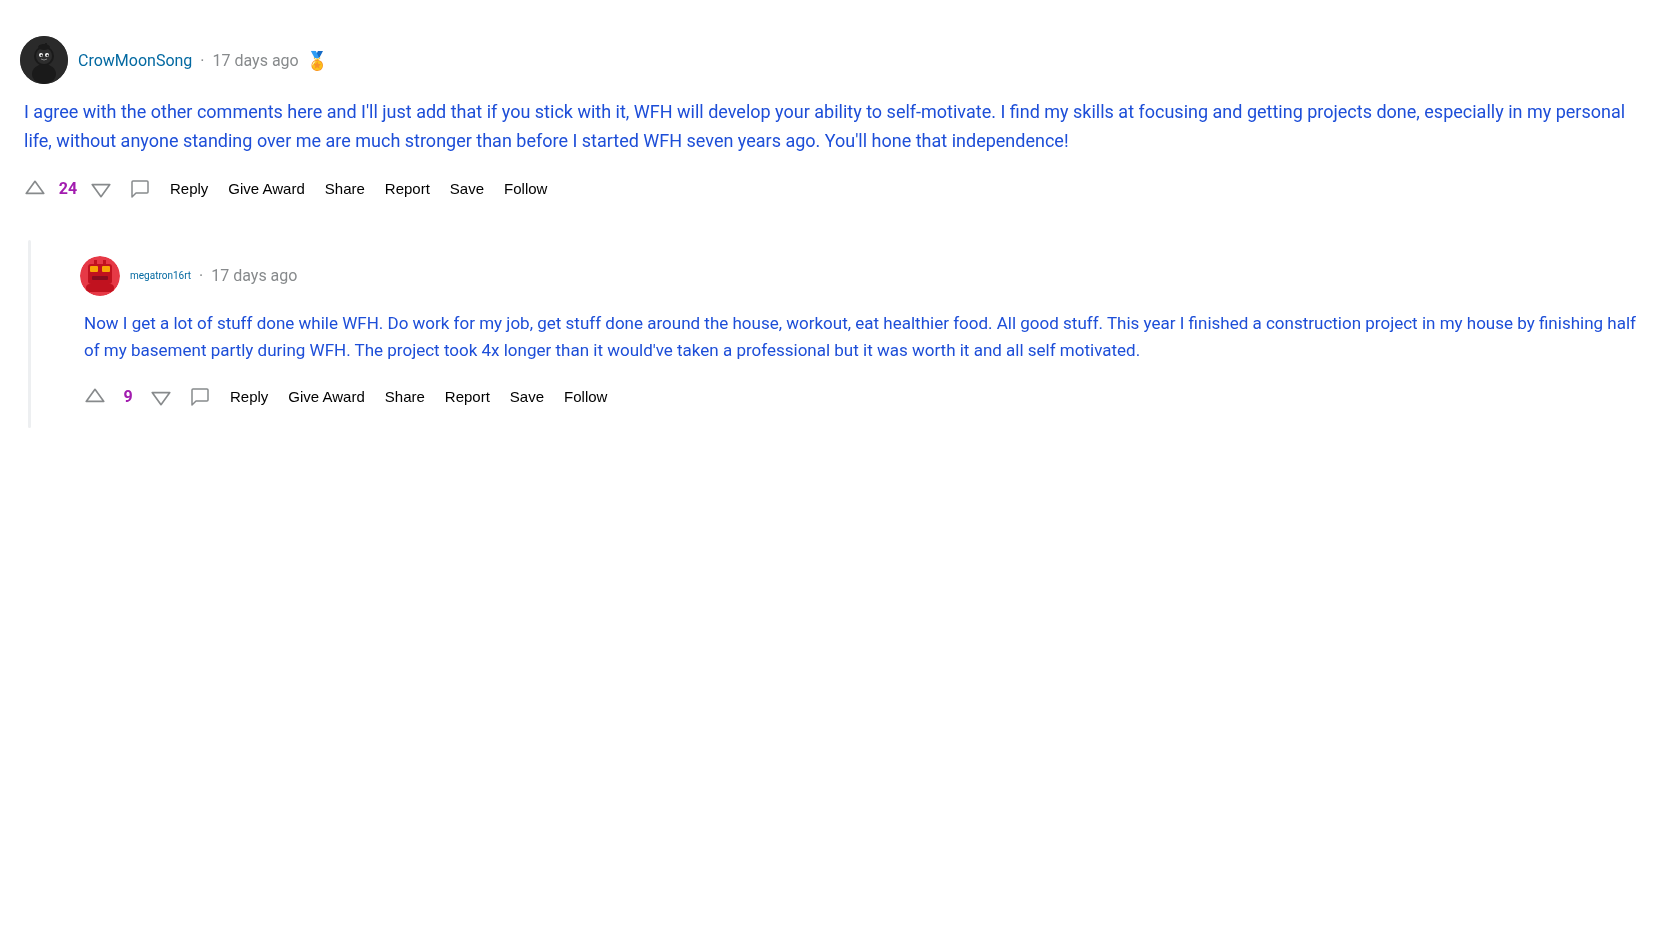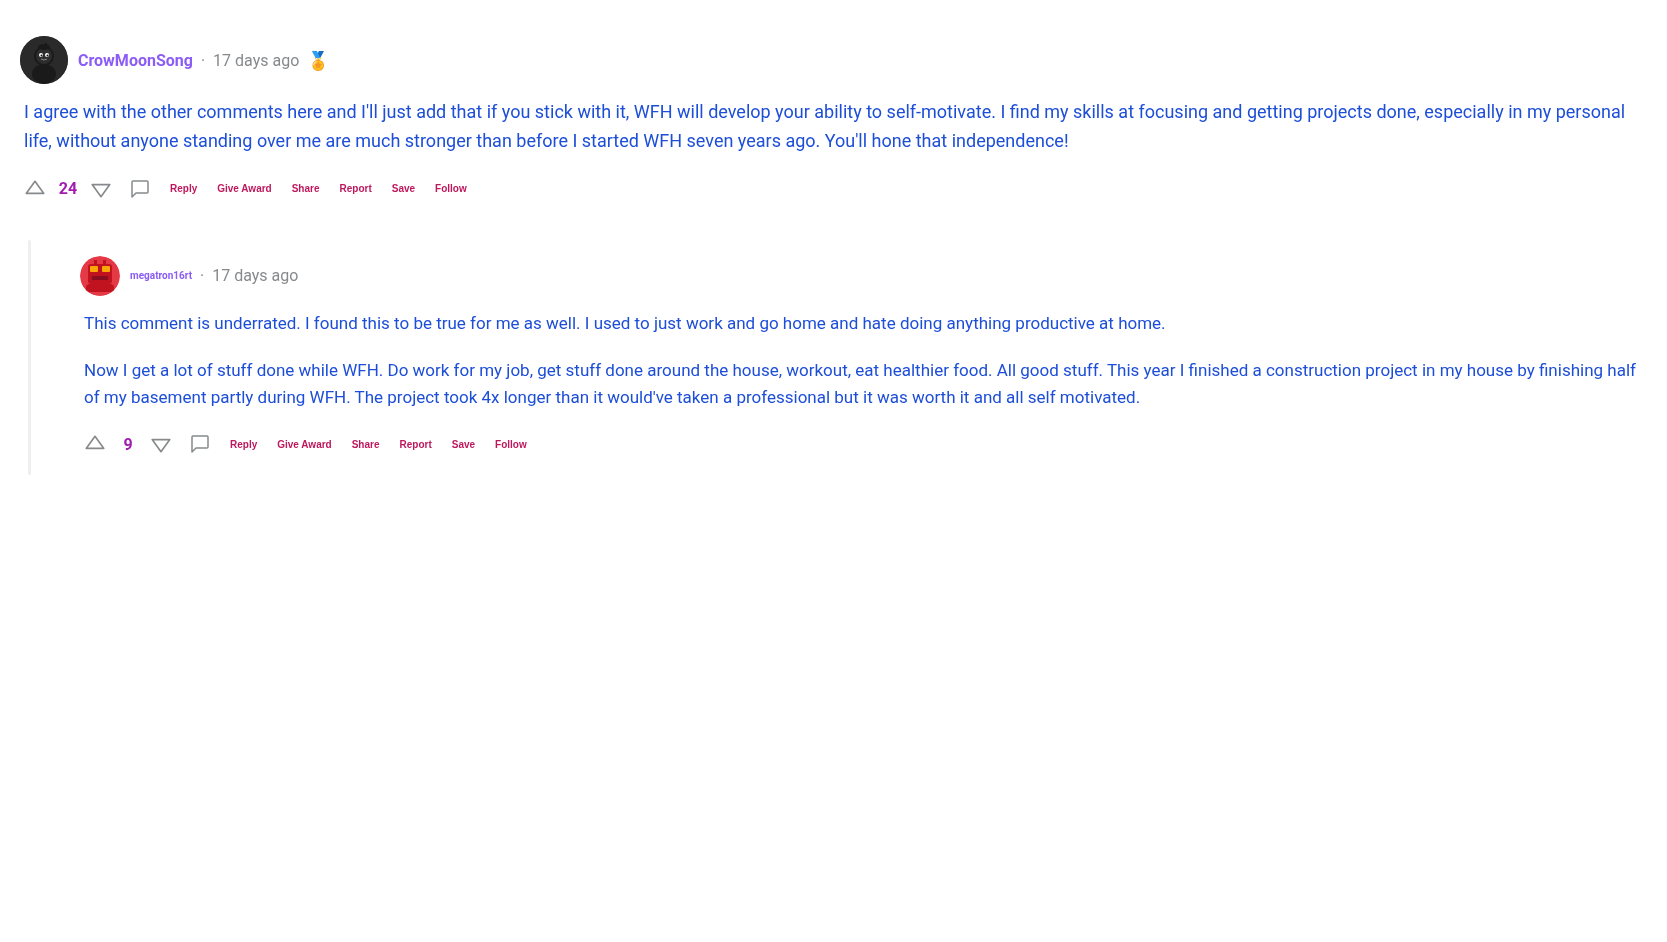--- a/index.html
+++ b/index.html
@@ -30,23 +30,23 @@
       flex-shrink: 0;
     }
 
     .comment-meta {
       display: flex;
       align-items: center;
       gap: 8px;
     }
 
     .username {
-      font-weight: 700;
-      font-size: 16px;
-      color: #8b5cf6;
+      font-weight: 400;
+      font-size: 16px;
+      color: #0369a1;
     }
 
     .dot {
       color: #878a8c;
       font-size: 16px;
     }
 
     .timestamp {
       color: #878a8c;
       font-size: 16px;
@@ -94,23 +94,23 @@
       font-size: 16px;
       color: #a21caf;
       min-width: 24px;
       text-align: center;
     }
 
     .action-btn {
       background: none;
       border: none;
       cursor: pointer;
-      color: #be185d;
-      font-size: 10px;
-      font-weight: 700;
+      color: #000000;
+      font-size: 15px;
+      font-weight: 400;
       padding: 4px 6px;
       border-radius: 4px;
       display: flex;
       align-items: center;
       gap: 5px;
     }
 
     
     .nested-comment {
       margin-left: 60px;
@@ -252,21 +252,20 @@
         </svg>
       </div>
       <div class="comment-meta">
         <span class="username nested-username">megatron16rt</span>
         <span class="dot">·</span>
         <span class="timestamp">17 days ago</span>
       </div>
     </div>
 
     <div class="comment-body nested-body">
-      <p style="margin-bottom: 20px;">This comment is underrated. I found this to be true for me as well. I used to just work and go home and hate doing anything productive at home.</p>
       <p>Now I get a lot of stuff done while WFH. Do work for my job, get stuff done around the house, workout, eat healthier food. All good stuff. This year I finished a construction project in my house by finishing half of my basement partly during WFH. The project took 4x longer than it would've taken a professional but it was worth it and all self motivated.</p>
     </div>
 
     <div class="comment-actions">
       <div class="vote-section">
         <button class="vote-btn">
           <svg class="arrow-up-svg" viewBox="0 0 20 20">
             <path d="M10 3 L18 14 H2 Z" fill="none" stroke="#878a8c" stroke-width="1.5" stroke-linejoin="round"></path>
           </svg>
         </button>

